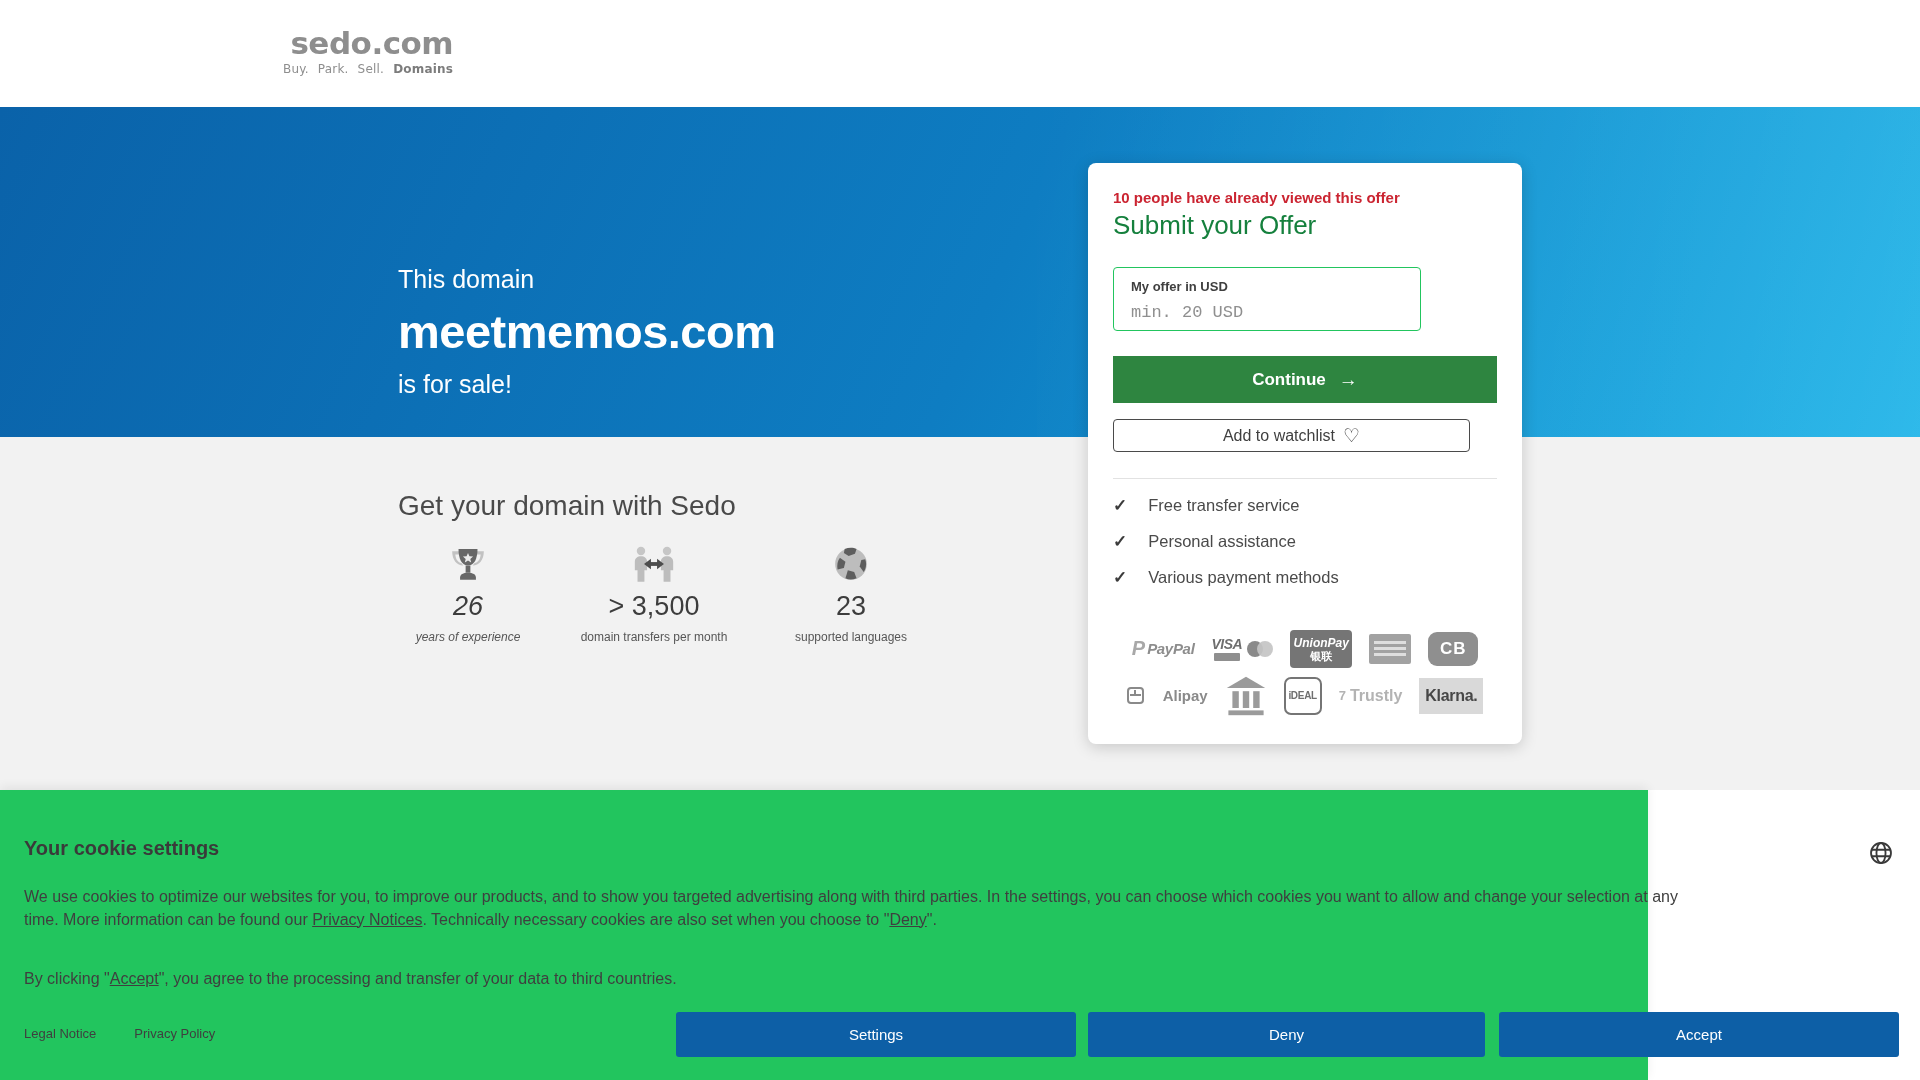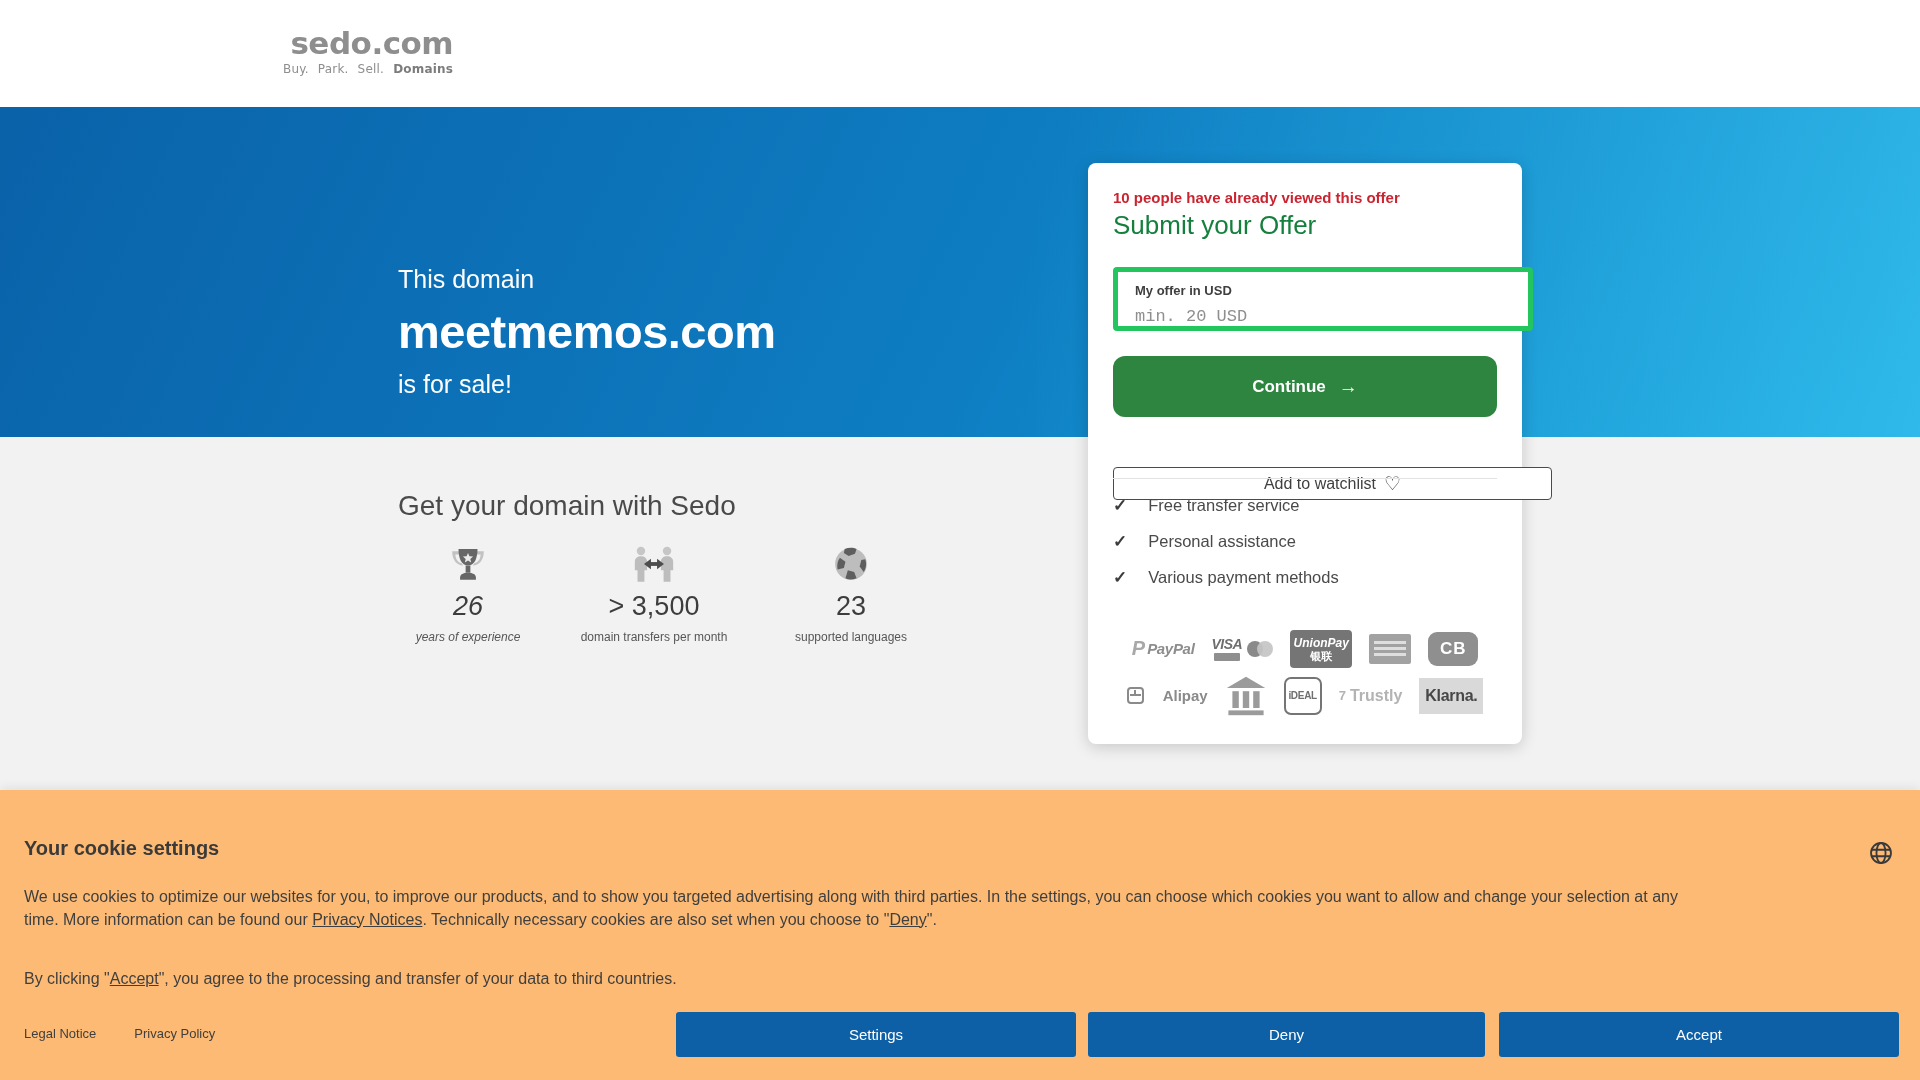--- a/index.html
+++ b/index.html
@@ -49,43 +49,43 @@
 
   
   .offer-card {
     position:absolute; left:1088px; top:163px; width:434px; height:581px;
     background:#fff; border-radius:8px; box-shadow:0 3px 16px rgba(0,0,0,0.18); z-index:5;
   }
   .views-notice { position:absolute; left:25px; top:27px; font-size:15px; line-height:16px; font-weight:bold; color:#cb2431; }
   .card-title   { position:absolute; left:25px; top:46px; font-size:26px; line-height:32px; font-weight:400; color:#15803d; }
 
   .offer-input-box {
-    position:absolute; left:25px; top:104px; width:420px; height:64px;
-    border:5px solid #22c55e; border-radius:4px; background:#fff;
+    position:absolute; left:25px; top:104px; width:308px; height:64px;
+    border:1px solid #22c55e; border-radius:4px; background:#fff;
   }
   .offer-input-label { position:absolute; left:17px; top:11px; font-size:13px; font-weight:bold; color:#3f3f3f; }
   .offer-input {
     position:absolute; left:17px; top:32px; width:350px; height:24px; border:none; outline:none;
     font-family:Liberation Mono, monospace; font-size:17px; color:#c2410c; background:transparent;
   }
   .offer-input::placeholder { color:#8f8f8f; opacity:1; }
 
   .btn-continue {
-    position:absolute; left:25px; top:193px; width:384px; height:61px;
-    background:#2e8540; border:none; border-radius:12px; cursor:pointer;
+    position:absolute; left:25px; top:193px; width:384px; height:47px;
+    background:#2e8540; border:none; border-radius:0; cursor:pointer;
     color:#fff; font-family:"Liberation Sans", sans-serif; font-size:17px; font-weight:bold;
     display:flex; align-items:center; justify-content:center; gap:13px;
   }
   .btn-continue .arrow { font-size:19px; font-weight:bold; line-height:1; }
 
   .btn-watchlist {
-    position:absolute; left:25px; top:256px; width:439px; height:33px;
+    position:absolute; left:25px; top:256px; width:357px; height:33px;
     background:#fff; border:1px solid #4a4a4a; border-radius:4px; cursor:pointer;
     color:#3f3f3f; font-family:"Liberation Sans", sans-serif; font-size:16px;
-    display:flex; align-items:center; justify-content:center; gap:8px;margin-top:48px;
+    display:flex; align-items:center; justify-content:center; gap:8px;
   }
   .btn-watchlist .heart { font-size:19px; line-height:1; }
 
   .card-divider { position:absolute; left:25px; top:315px; width:384px; height:1px; background:#e2e2e2; }
 
   .benefits { position:absolute; left:25px; top:324px; width:384px; }
   .benefit { display:flex; align-items:center; height:36px; gap:21px; }
   .benefit .check { font-size:17px; color:#3c3c3c; font-weight:bold; }
   .benefit .benefit-label { font-size:16.5px; color:#4a4a4a; }
 
@@ -122,21 +122,21 @@
 
   .pm-ideal { width:38px; height:38px; border:2px solid #757575; border-radius:7px; font-weight:bold; font-size:10px; color:#6f6f6f; letter-spacing:-0.3px; }
 
   .pm-trustly { color:#b3b3b3; font-weight:bold; font-size:16px; }
   .pm-trustly::before { content:"7"; font-size:13px; margin-right:4px; color:#b3b3b3; }
 
   .pm-klarna { width:64px; height:36px; background:#d9d9d9; color:#474747; font-weight:bold; font-size:16px; letter-spacing:-0.3px; }
 
   
   .cookie-banner {
-    position:absolute; left:0; top:790px; width:1920px; height:290px; background:#fdba74;
+    position:absolute; left:0; top:790px; width:1648px; height:290px; background:#22c55e;
     box-shadow:0 -3px 10px rgba(0,0,0,0.07);
   }
   .cookie-title { position:absolute; left:24px; top:46px; font-size:20px; line-height:24px; font-weight:bold; color:#3a3a3a; }
   .cookie-globe { position:absolute; left:1868px; top:50px; cursor:pointer; }
   .cookie-p { position:absolute; left:24px; width:1670px; font-size:16px; line-height:22.5px; color:#3f3f3f; }
   .cookie-p1 { top:96px; }
   .cookie-p2 { top:178px; }
   .inline-link { color:inherit; text-decoration:underline; cursor:pointer; }
   .cookie-links { position:absolute; left:24px; top:236px; display:flex; gap:38px; font-size:13px; color:#3f3f3f; }
   .cookie-links span { cursor:pointer; }

